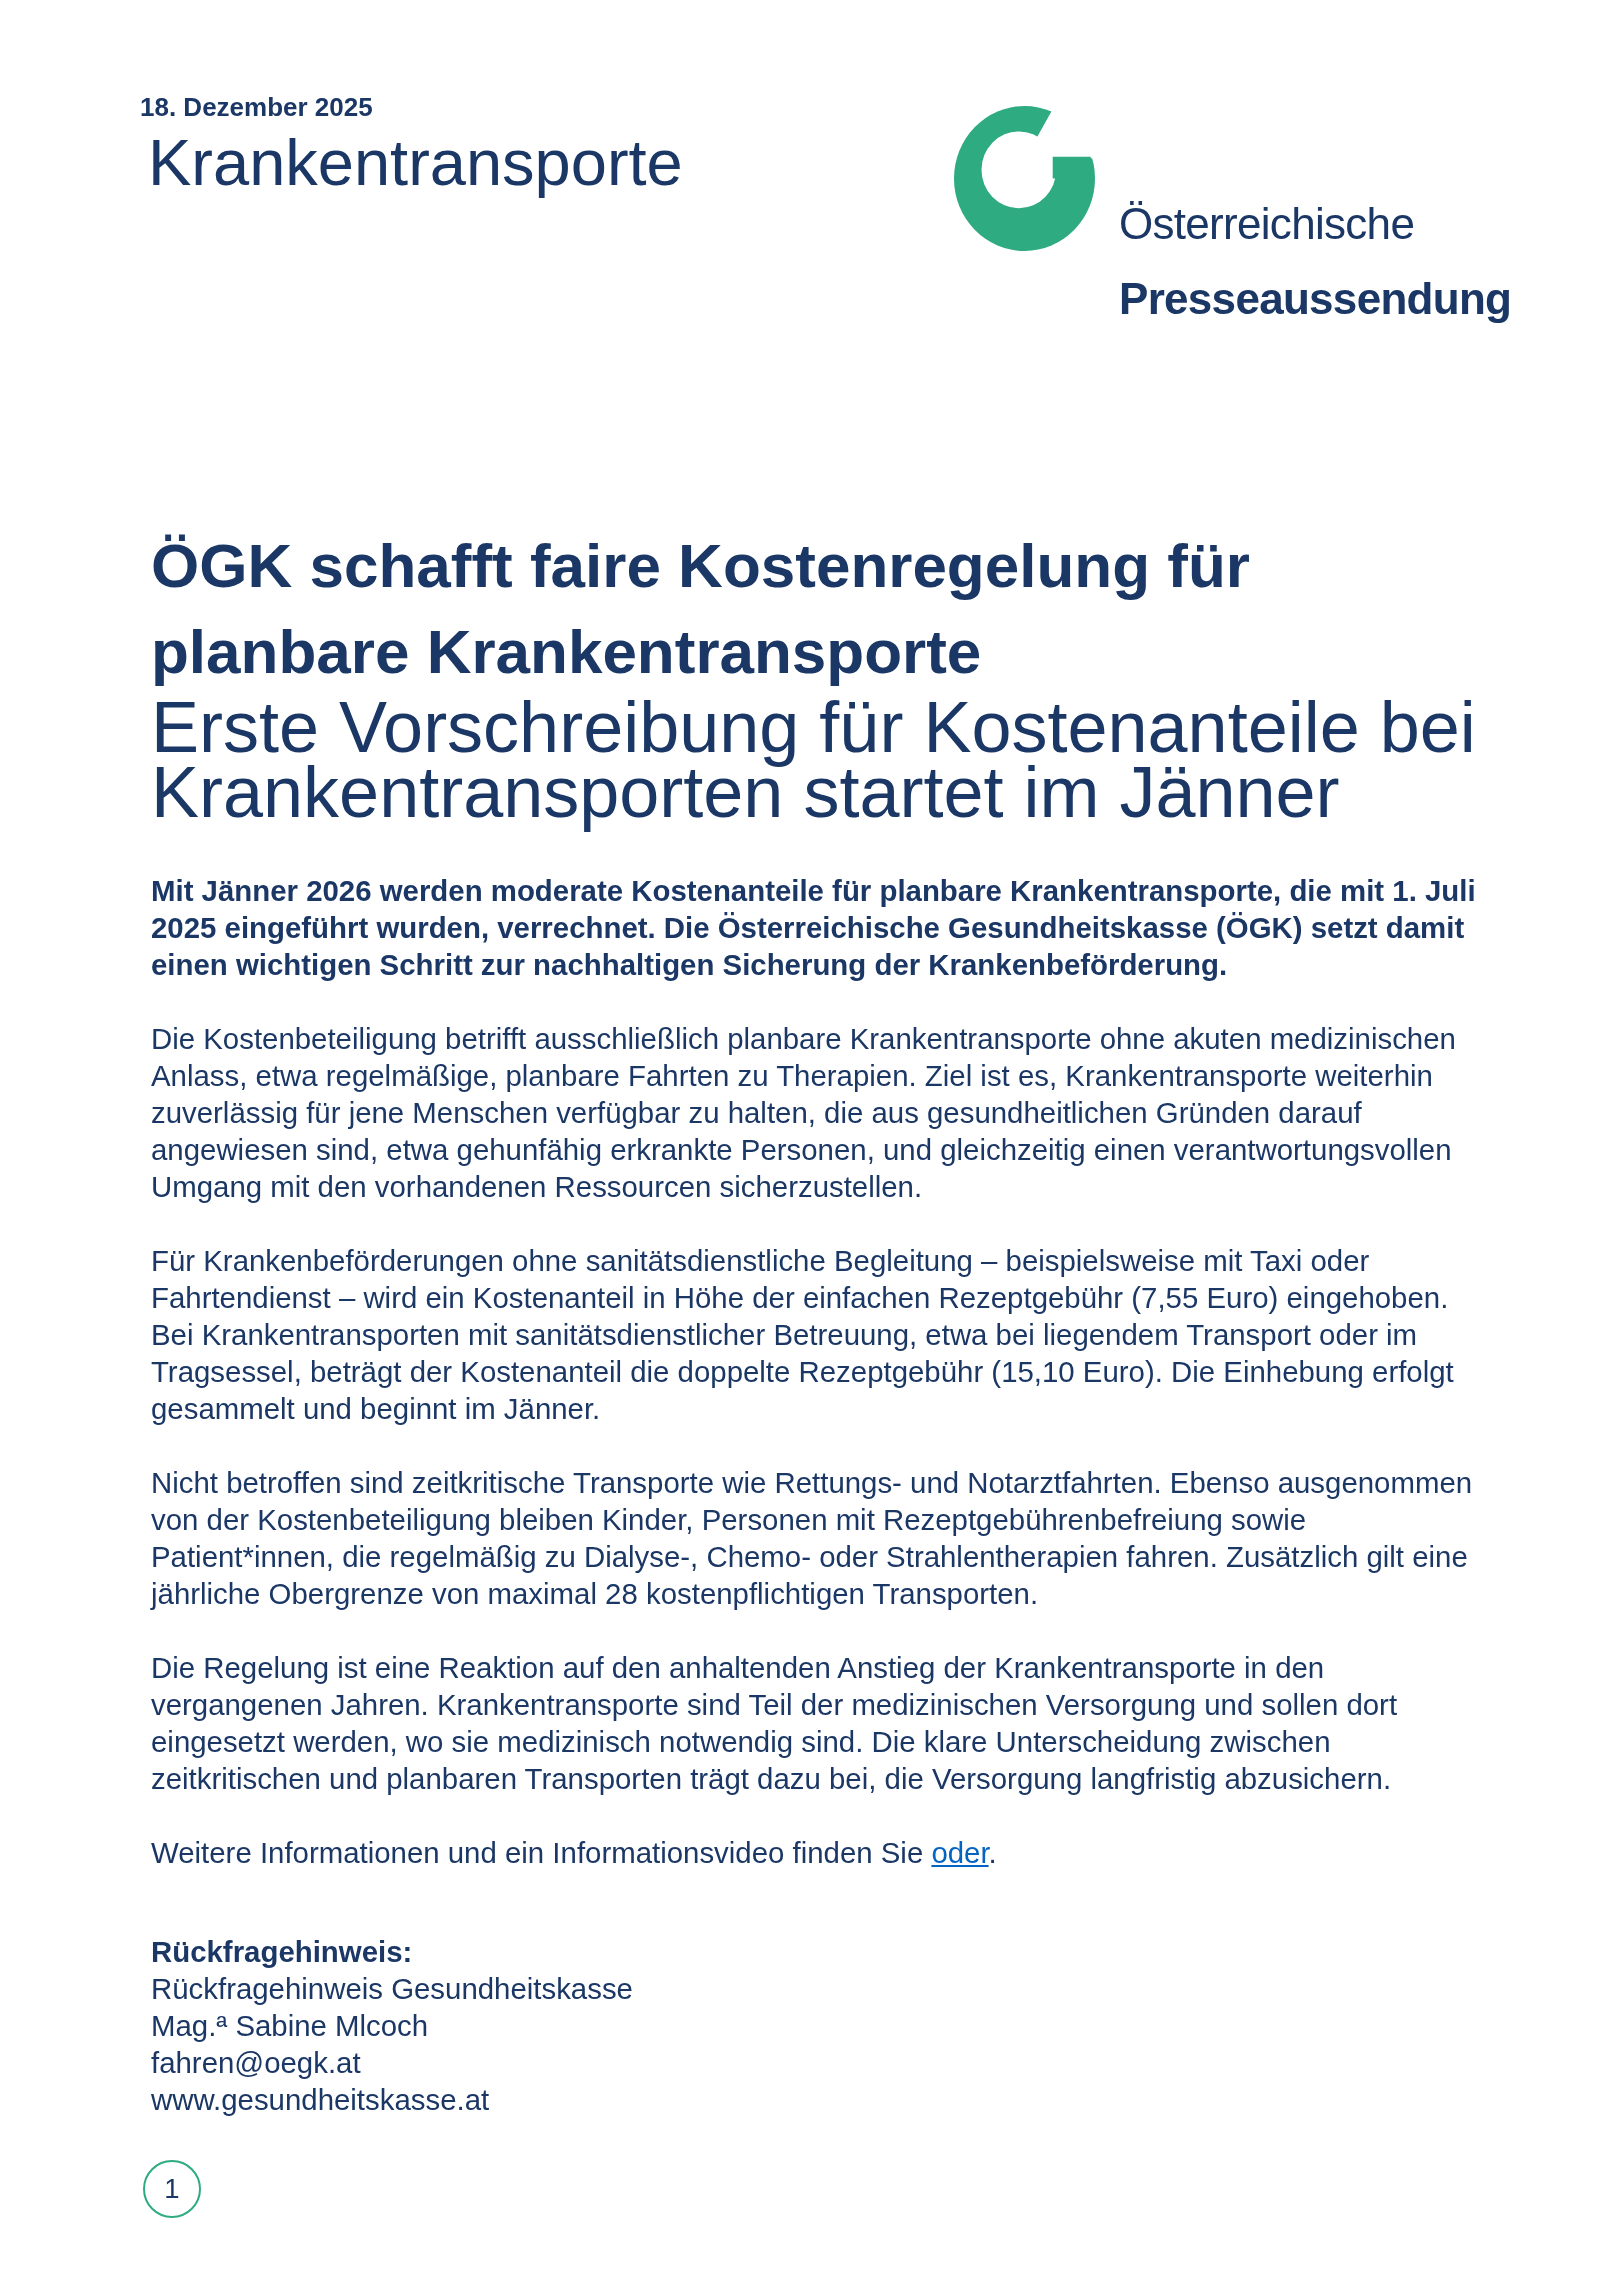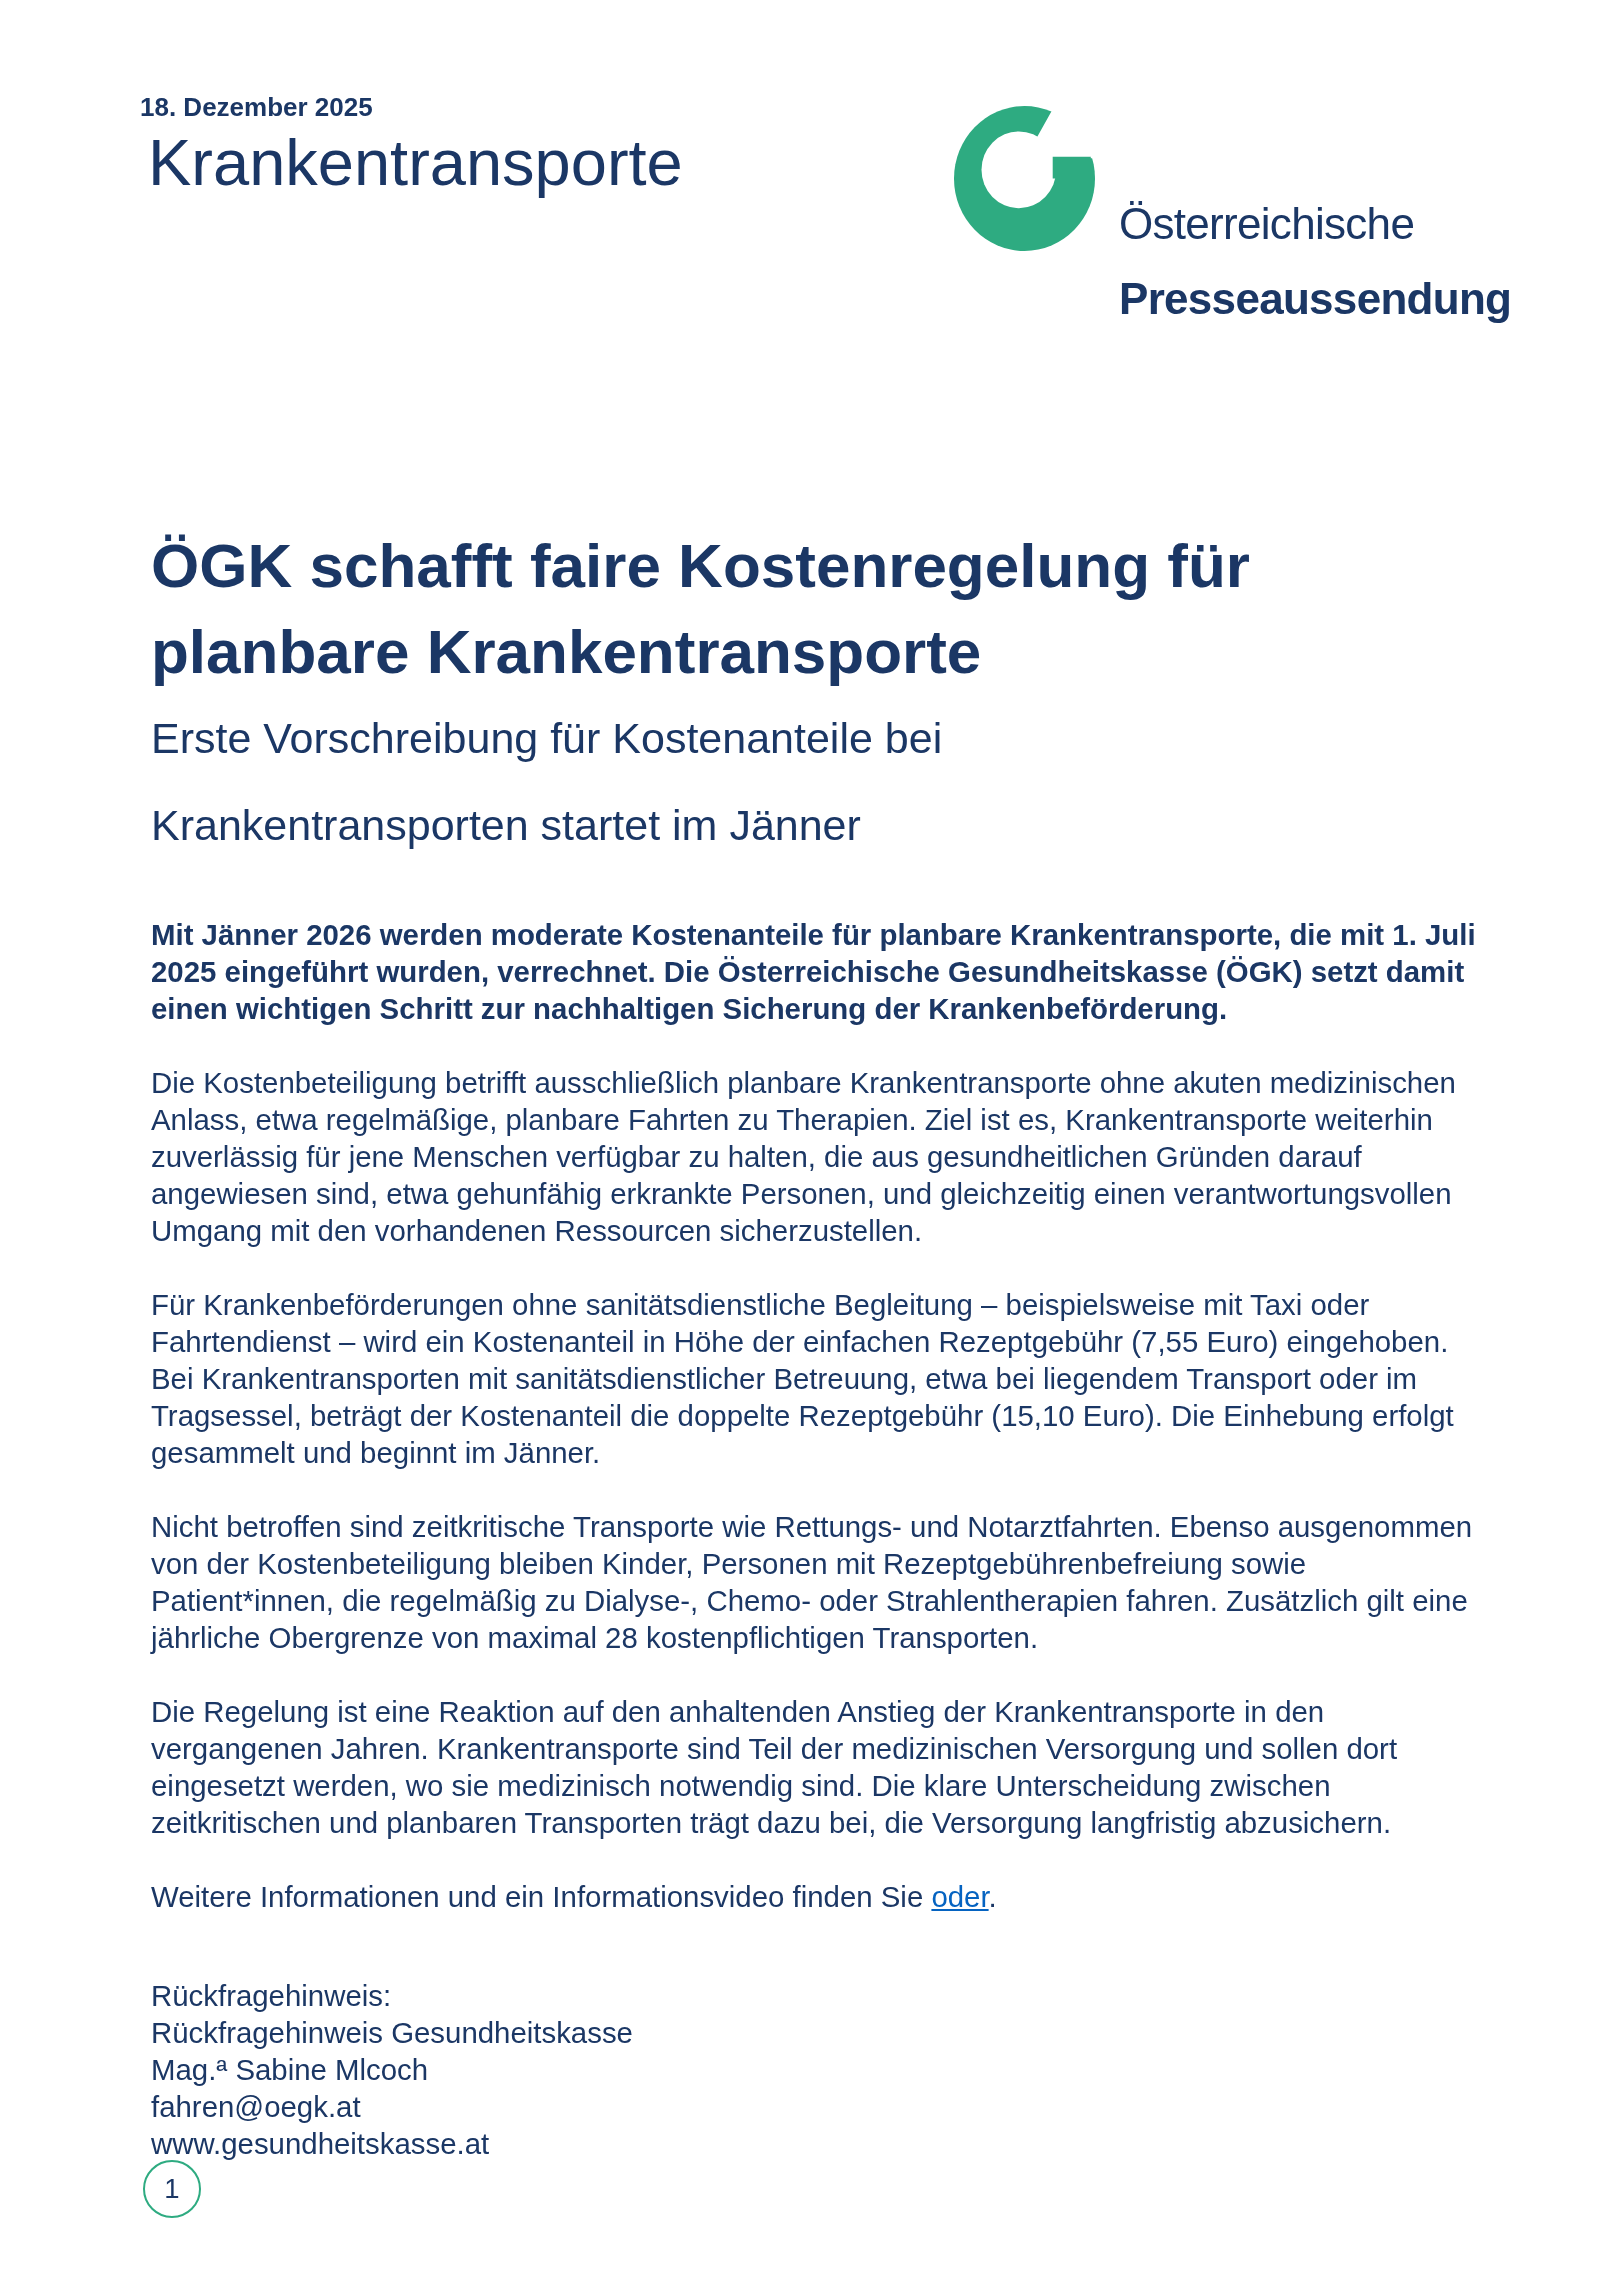--- a/index.html
+++ b/index.html
@@ -27,28 +27,28 @@
   .logo{position:absolute;left:954px;top:105px;width:563px;height:157px;}
   .logo-mark{position:absolute;left:0;top:1.3px;width:141px;height:145px;}
   .logo-green{fill:var(--green,#2eab81);}
   .logo-white{fill:#ffffff;}
   .logo-word{position:absolute;left:165px;top:21px;white-space:pre;letter-spacing:-0.7px;}
   .logo-word .l1{font-size:44px;line-height:51px;font-weight:400;margin-top:48px;}
   .logo-word .l2{font-size:44px;line-height:51px;font-weight:700;}
   
   .article{position:absolute;left:151px;top:523px;width:1381px;}
   .title{font-size:62px;line-height:86px;font-weight:700;white-space:pre;}
-  .subtitle{font-size:43px;line-height:87px;font-weight:400;white-space:pre;}
+  .subtitle{font-size:72px;line-height:65px;font-weight:400;white-space:pre;}
   .lead{margin-top:47px;font-size:29.4px;line-height:37px;font-weight:700;white-space:pre;}
   .body-text{margin-top:37px;font-size:29.4px;line-height:37px;font-weight:400;white-space:pre;}
   .more-info{margin-top:37px;font-size:29.4px;line-height:37px;font-weight:400;}
   .more-info a{color:var(--link,#0563c1);text-decoration:underline;cursor:pointer;}
   
   .contact{margin-top:62px;font-size:29.4px;line-height:37px;}
-  .contact .heading{font-weight:400;}
+  .contact .heading{font-weight:700;}
   
   .page-badge{
     position:absolute;left:143px;top:2160px;width:58px;height:58px;
     border:2px solid var(--green,#2eab81);border-radius:50%;
     display:flex;align-items:center;justify-content:center;
   }
   .page-badge span{font-size:27.5px;color:var(--navy,#1b3765);}
 </style>
 </head>
 <body>

